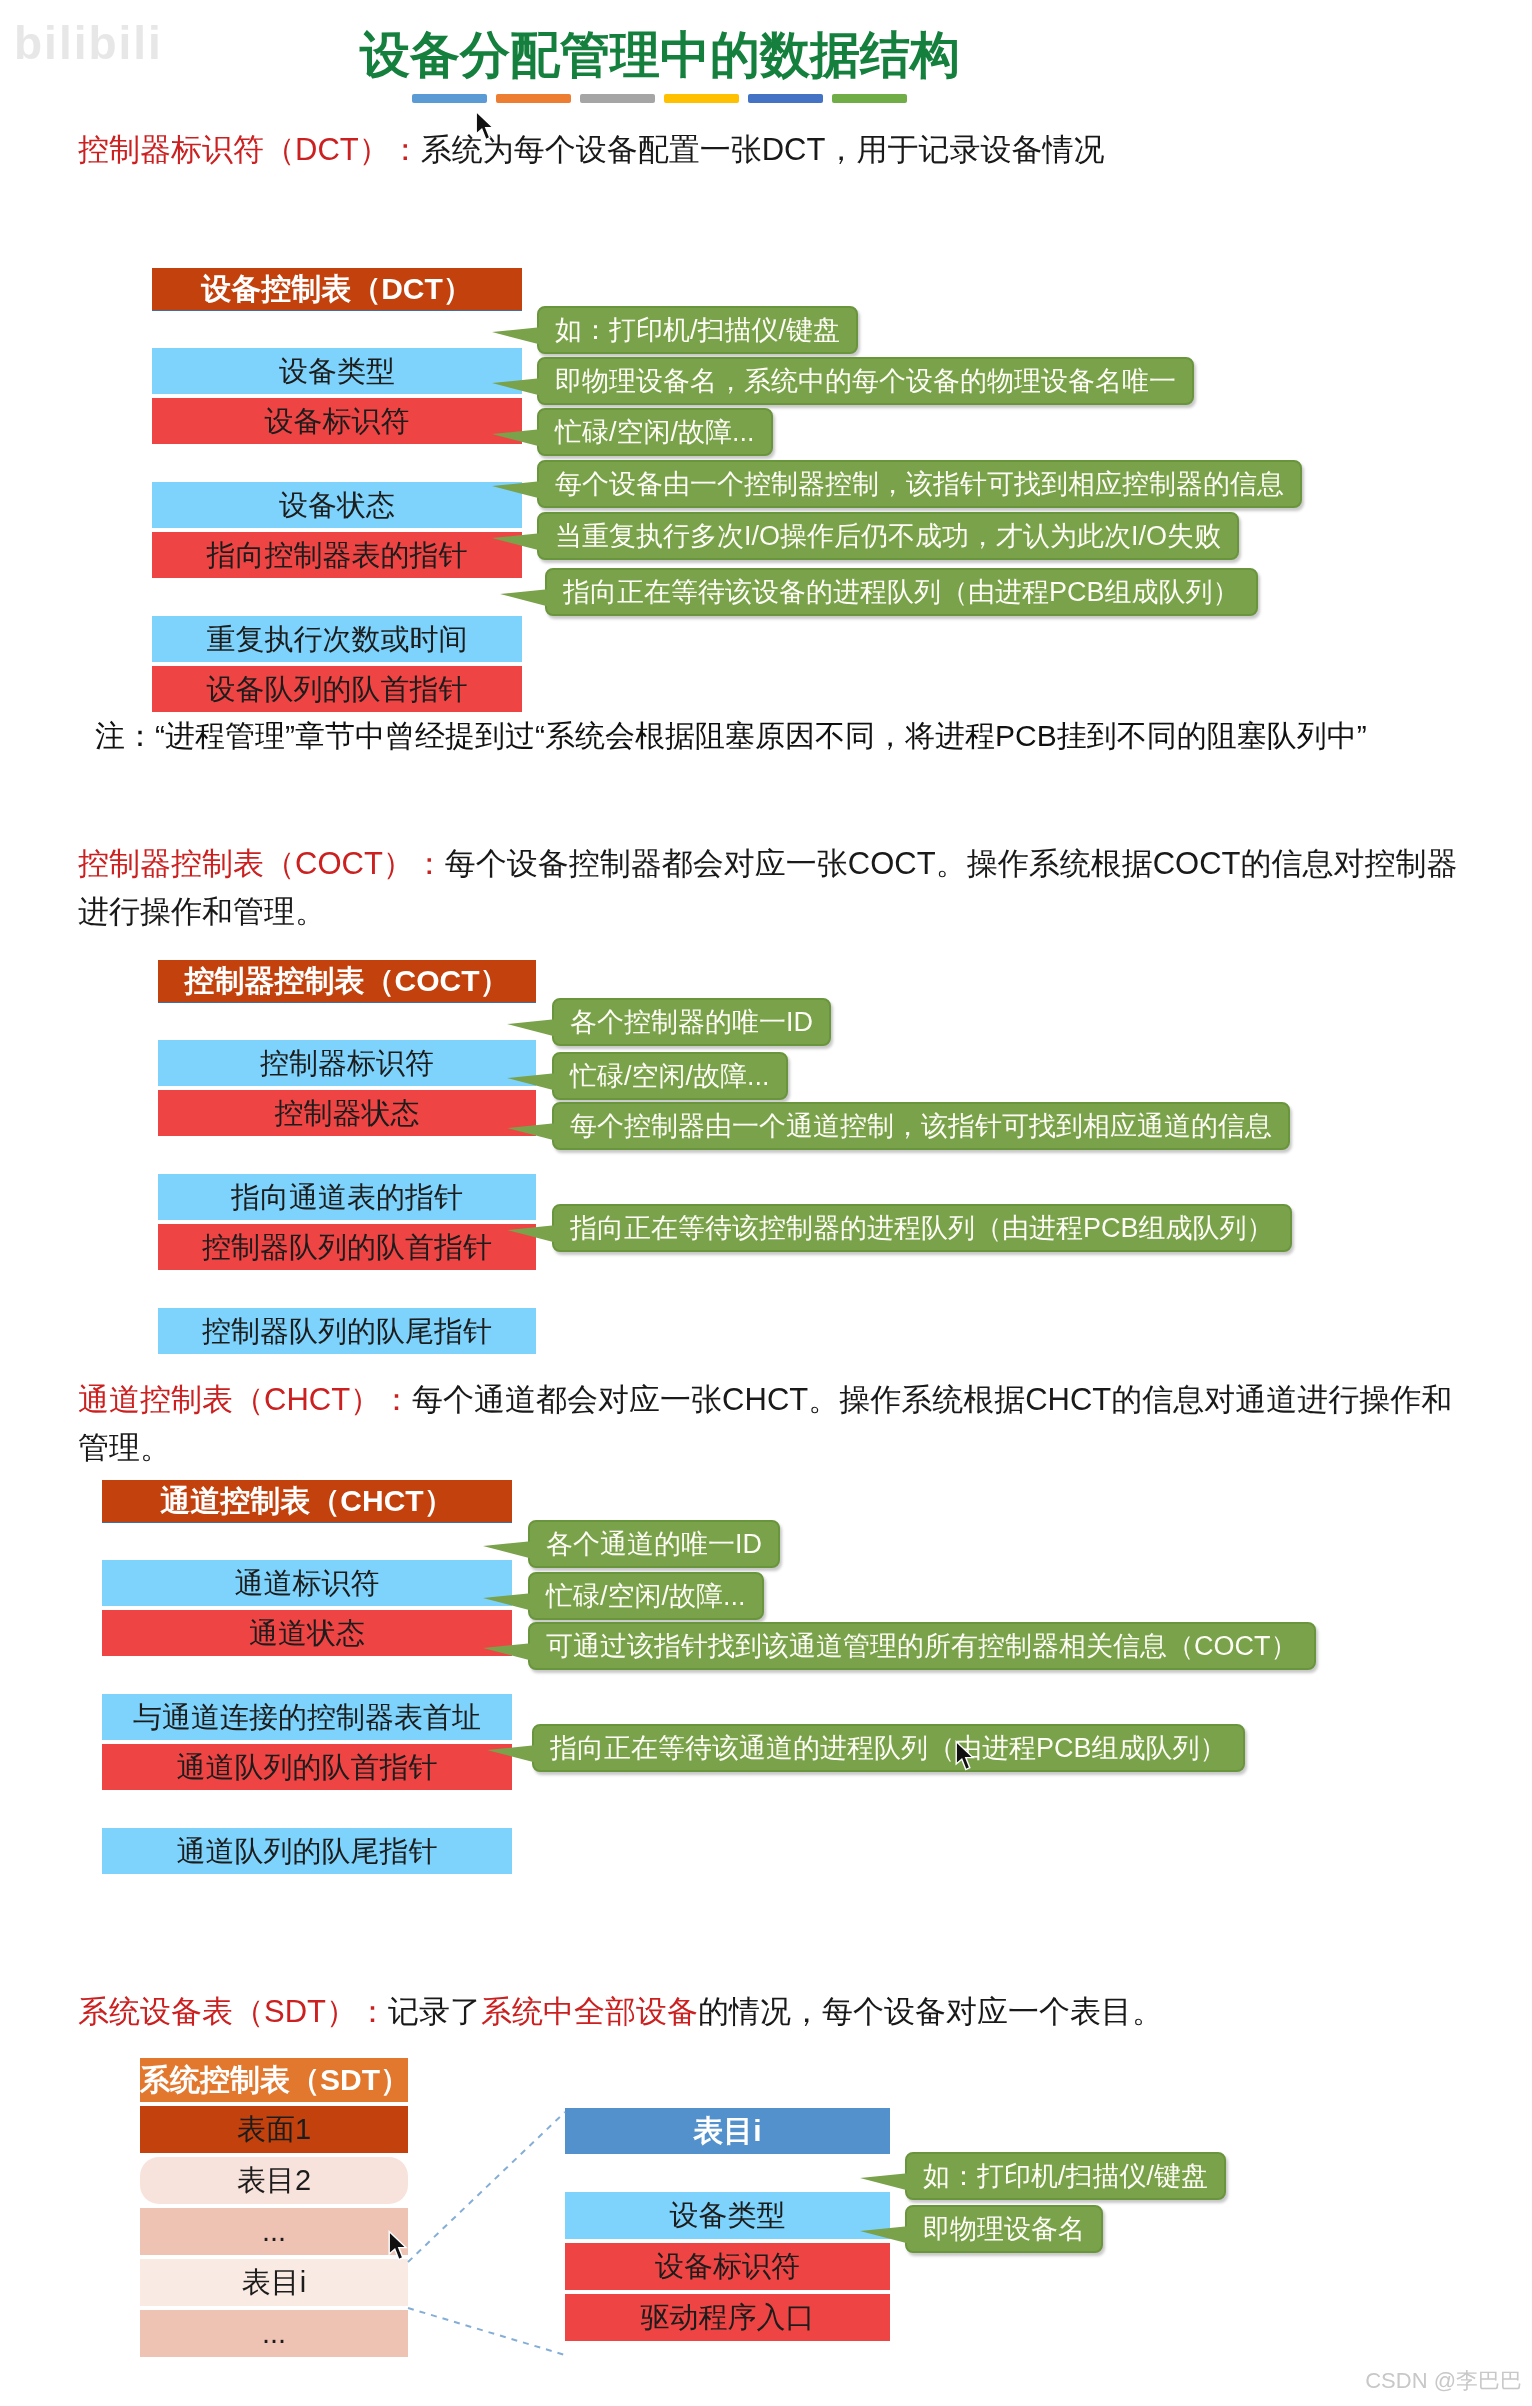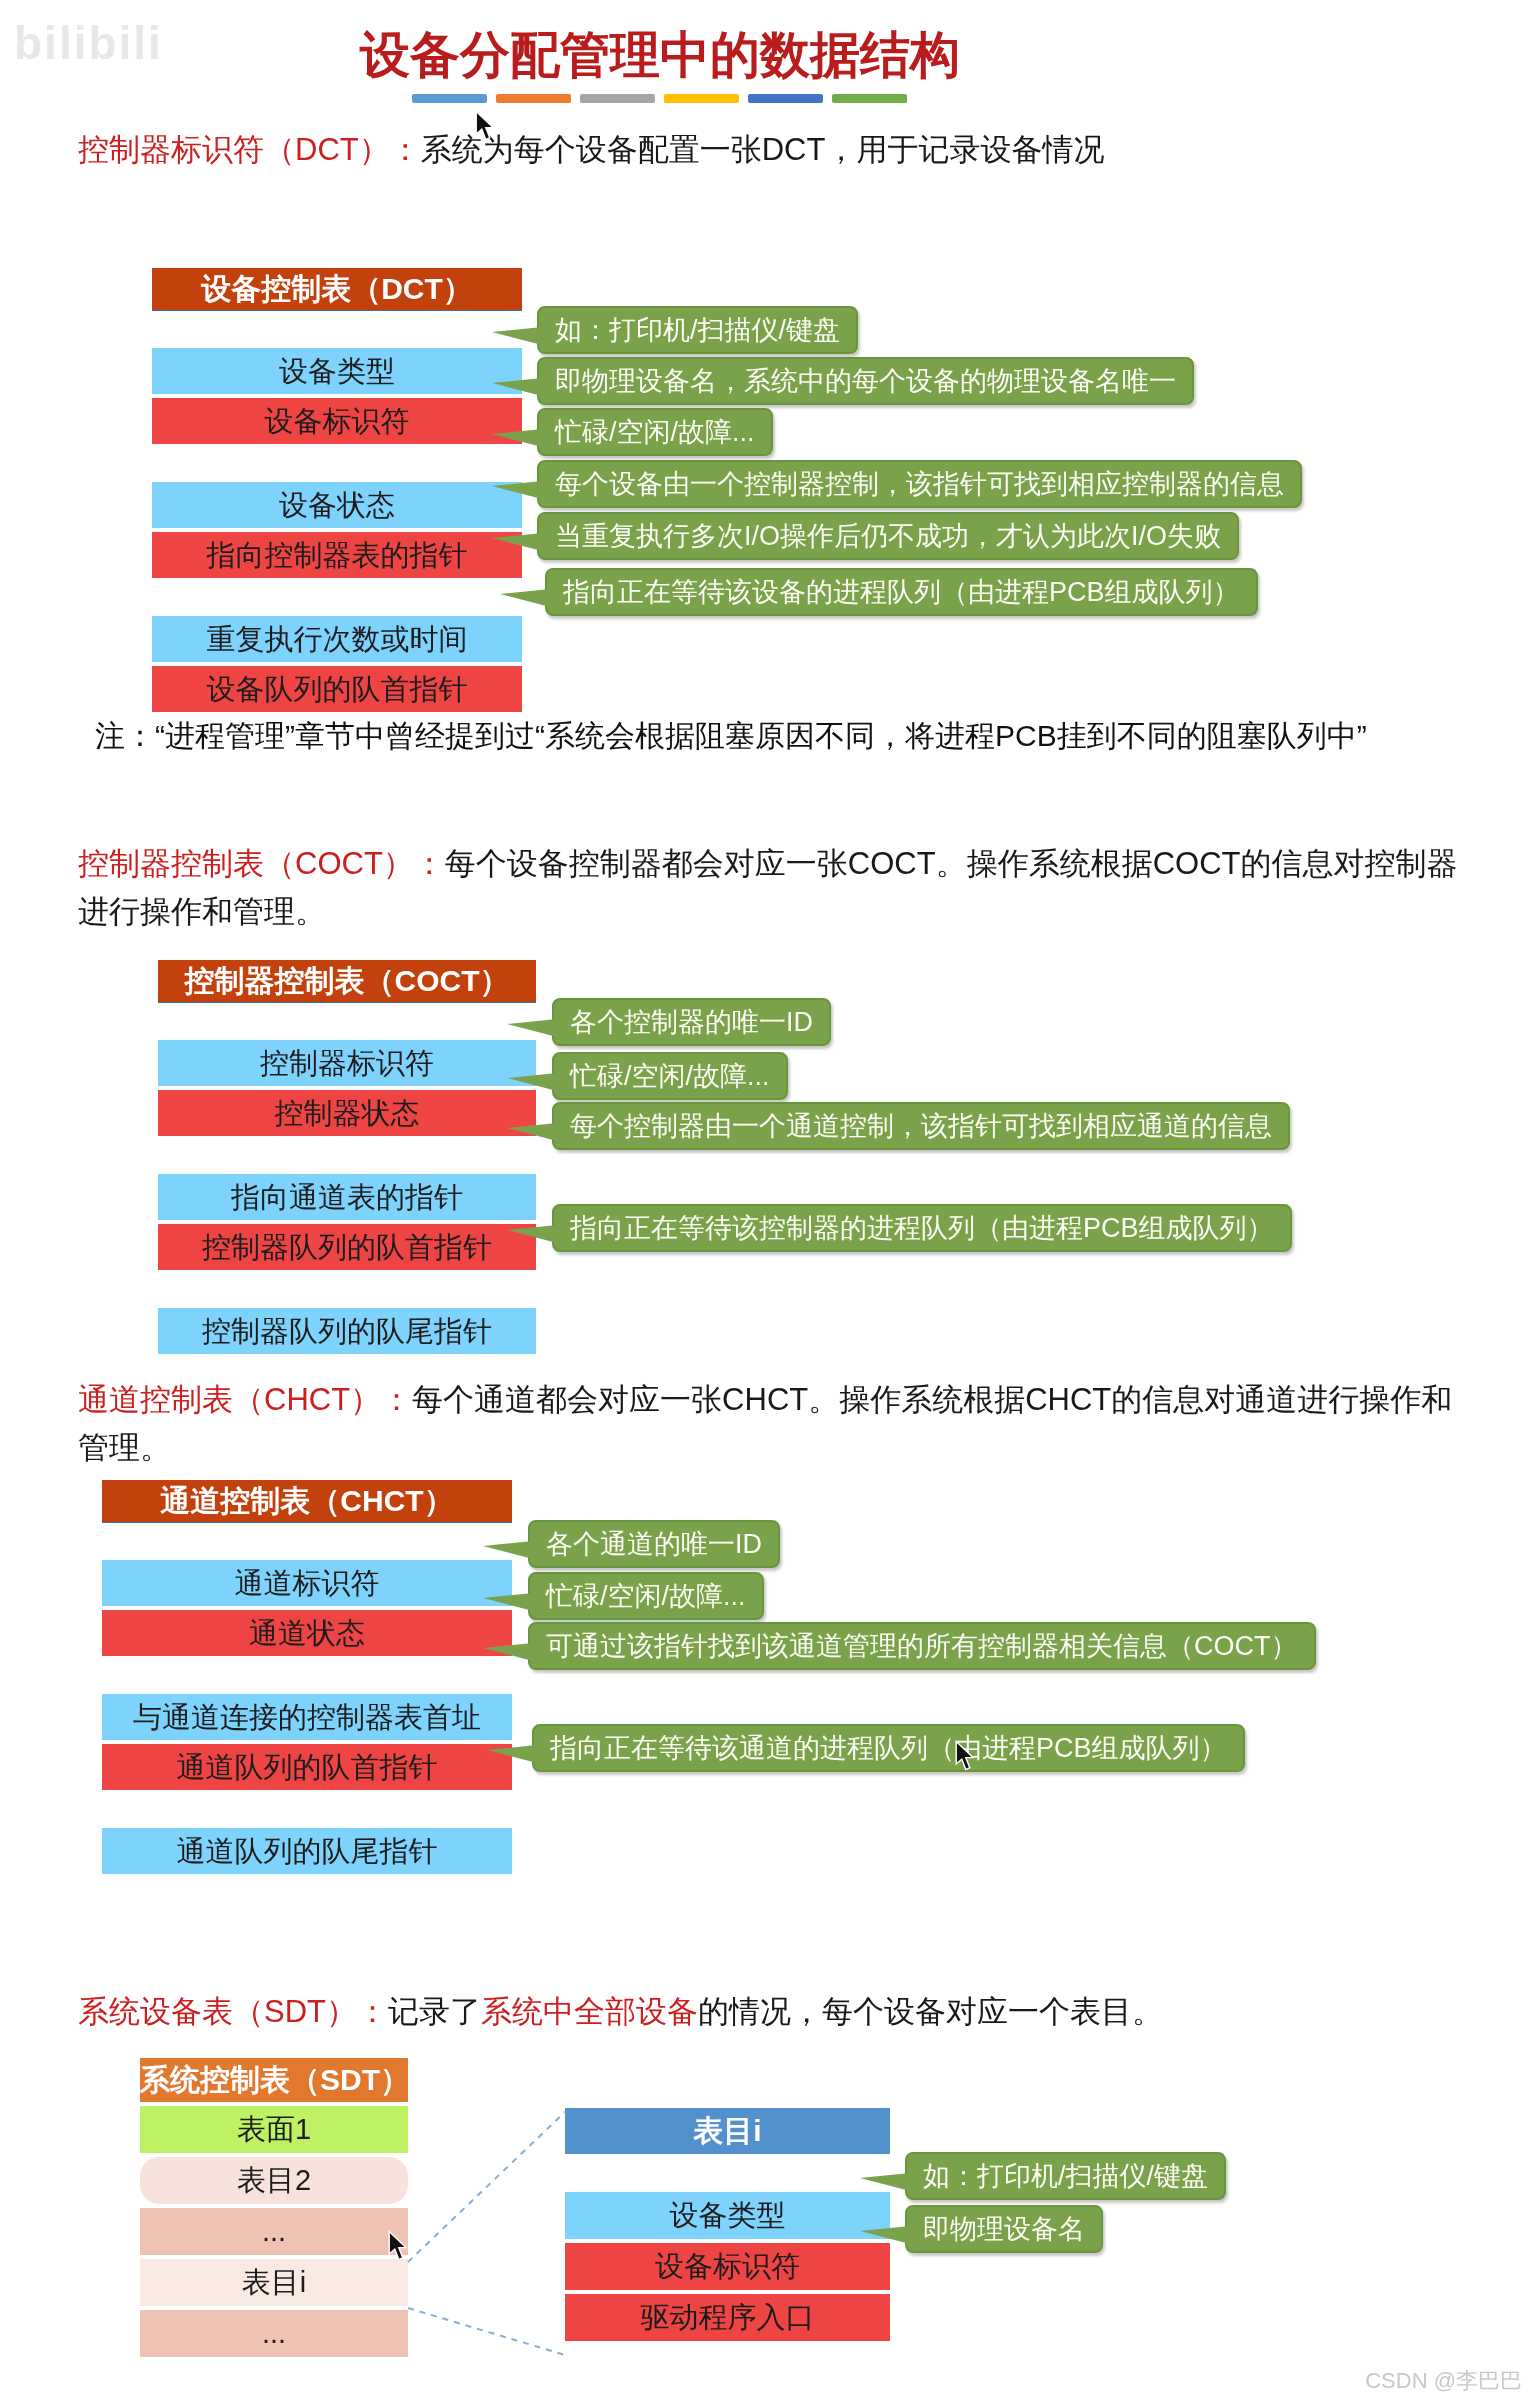--- a/index.html
+++ b/index.html
@@ -6,21 +6,21 @@
   body{
     width:1532px;height:2406px;position:relative;background:#ffffff;
     font-family:"Liberation Sans","DejaVu Sans",sans-serif;
     overflow:hidden;color:#151515;
   }
   .abs{position:absolute;}
   
   .brand{left:14px;top:16px;font-size:46px;font-weight:bold;color:#e2e2e2;opacity:.8;letter-spacing:2px;}
   .credit{right:10px;bottom:10px;font-size:22px;color:#c8c8c8;}
   
-  .title{left:330px;top:22px;width:660px;text-align:center;font-size:50px;font-weight:bold;color:#b91c1c;white-space:nowrap;}
+  .title{left:330px;top:22px;width:660px;text-align:center;font-size:50px;font-weight:bold;color:#15803d;white-space:nowrap;}
   .bars{left:412px;top:94px;display:flex;gap:9px;}
   .bars span{display:block;width:75px;height:9px;border-radius:2px;}
   
   .para{font-size:31px;line-height:44px;white-space:nowrap;color:#191919;}
   .red{color:#cc2020;}
   .note{font-size:30px;color:#111;}
   
   .tbl{display:flex;flex-direction:column;gap:4px;}
   .tbl .hdr{height:42px;line-height:42px;text-align:center;color:#ffffff;font-weight:bold;font-size:30px;white-space:nowrap;}
   .tbl .row{height:46px;line-height:46px;text-align:center;font-size:29px;color:#1c1c1c;white-space:nowrap;}
@@ -115,21 +115,21 @@
 <div class="callout" style="left:528px;top:1572px;">忙碌/空闲/故障...</div>
 <div class="callout" style="left:528px;top:1622px;">可通过该指针找到该通道管理的所有控制器相关信息（COCT）</div>
 <div class="callout" style="left:532px;top:1724px;">指向正在等待该通道的进程队列（由进程PCB组成队列）</div>
 
 <div class="abs para" style="left:78px;top:1990px;">
   <span class="red">系统设备表（SDT）：</span><span>记录了</span><span class="red">系统中全部设备</span><span>的情况，每个设备对应一个表目。</span>
 </div>
 
 <div class="abs tbl" style="left:140px;top:2058px;width:268px;">
   <div class="hdr hdr-orange" style="height:44px;line-height:44px;text-align:right;">系统控制表（SDT）</div>
-  <div class="row" style="background:#bef264;height:47px;line-height:47px;">表面1</div>
+  <div class="row" style="background:#c2410c;height:47px;line-height:47px;">表面1</div>
   <div class="row" style="background:#f8e3dc;height:47px;line-height:47px;border-radius:19px;">表目2</div>
   <div class="row" style="background:#efc3b4;height:47px;line-height:47px;">...</div>
   <div class="row" style="background:#faeae4;height:47px;line-height:47px;">表目i</div>
   <div class="row" style="background:#efc3b4;height:47px;line-height:47px;">...</div>
 </div>
 
 <div class="abs tbl" style="left:565px;top:2108px;width:325px;">
   <div class="hdr hdr-blue2" style="height:46px;line-height:46px;">表目i</div>
   <div class="row r-b1" style="height:47px;line-height:47px;">设备类型</div>
   <div class="row r-b2" style="height:47px;line-height:47px;">设备标识符</div>

